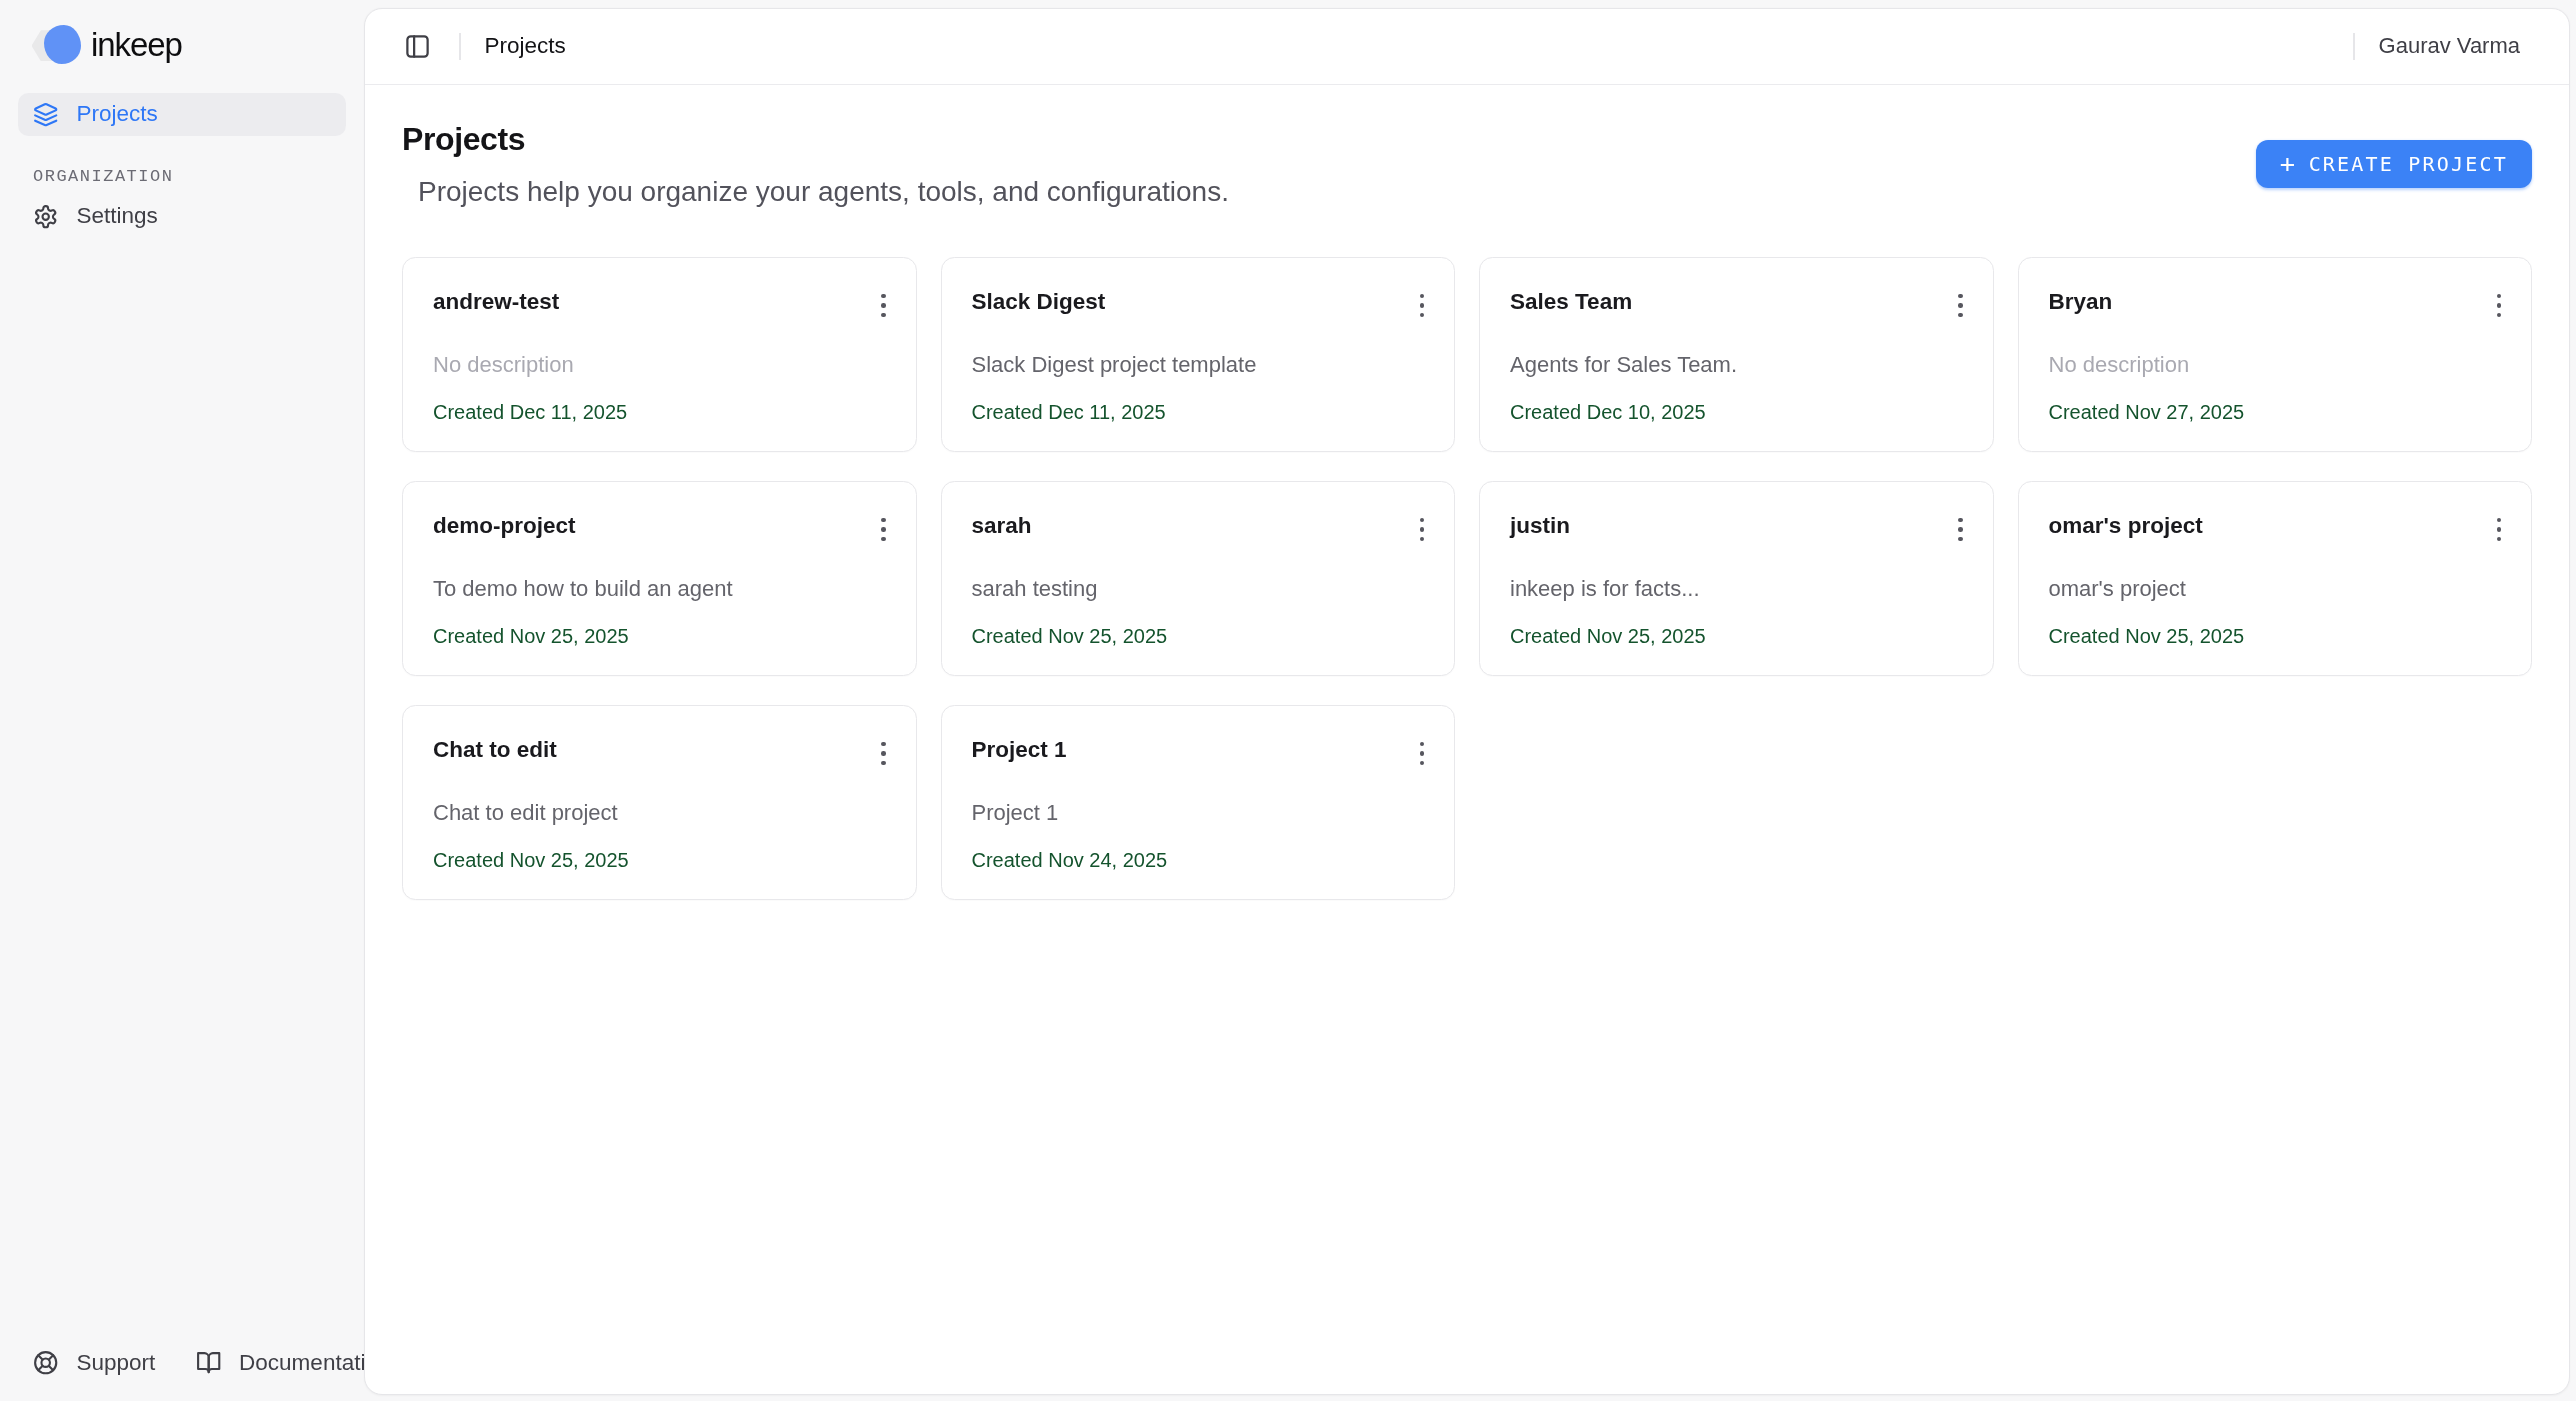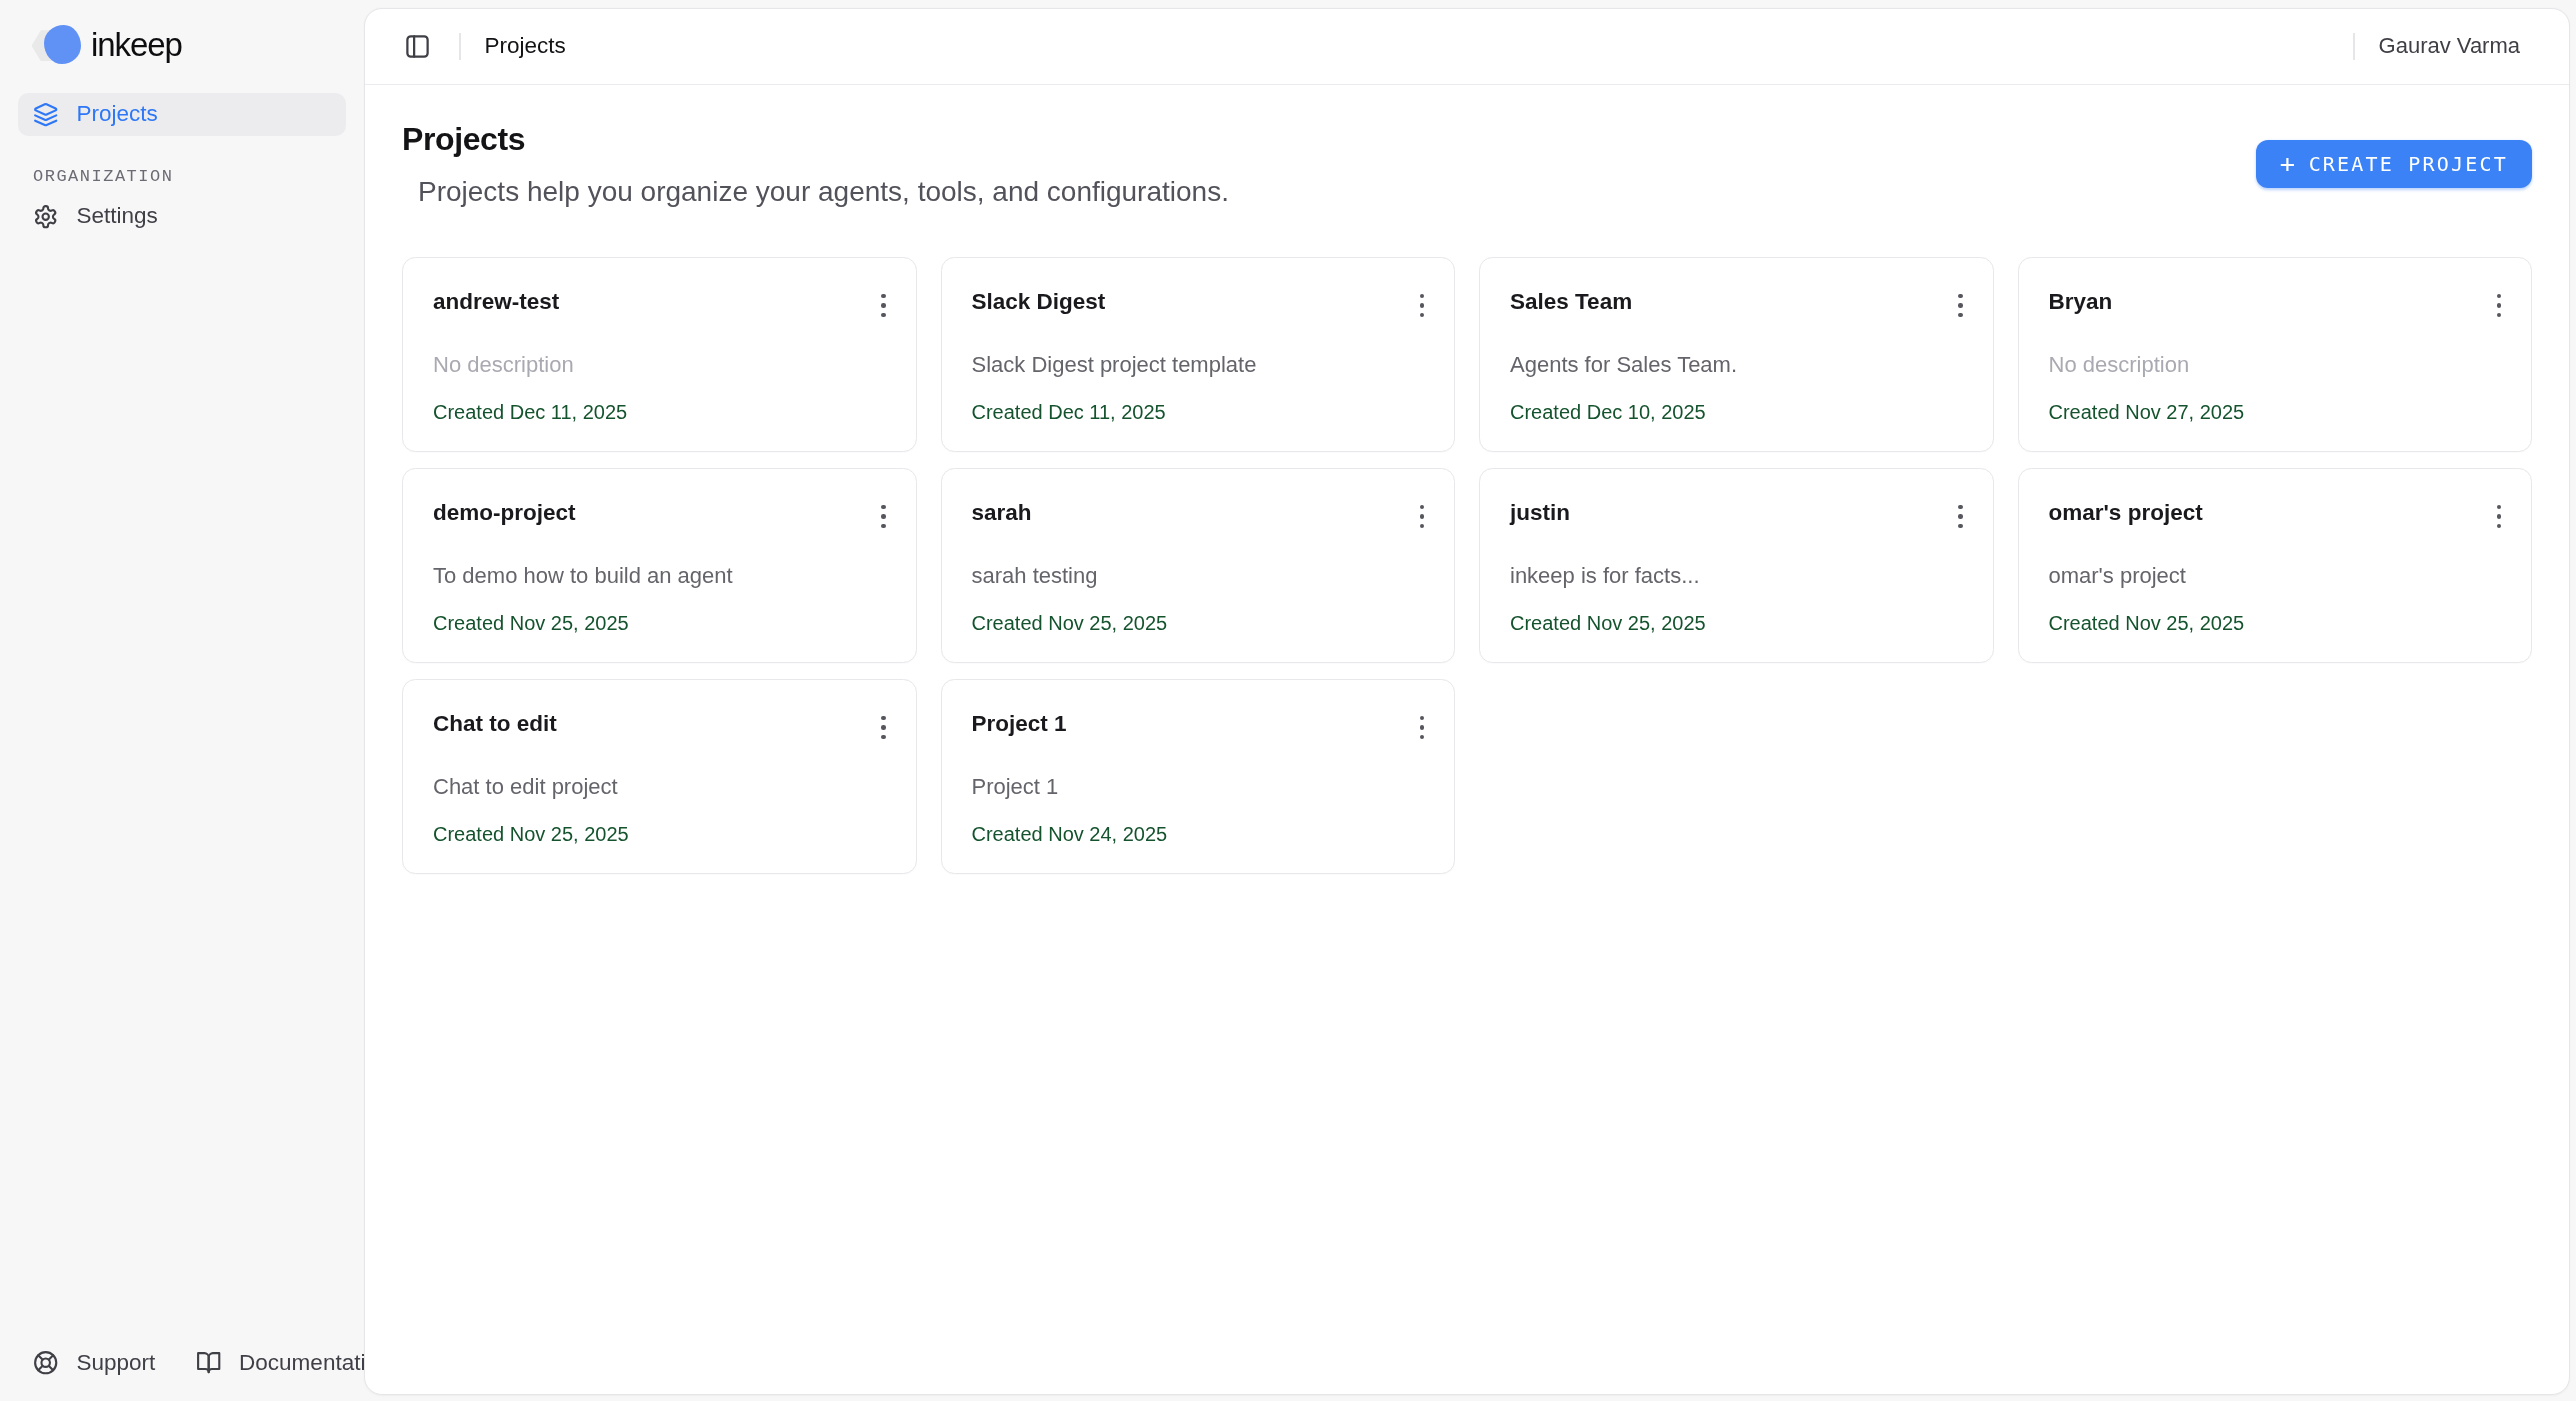--- a/index.html
+++ b/index.html
@@ -46,21 +46,21 @@
   .page-head{display:flex;align-items:center;justify-content:space-between}
   .page-title{margin:0;font-size:32px;font-weight:600;letter-spacing:-0.4px;color:#141417}
   .page-subtitle{margin:18px 16px 0;font-size:28px;color:#52525b}
   .create-btn{display:flex;align-items:center;gap:13.5px;height:48px;padding:0 24px;
               background:#3b82f6;color:#ffffff;border:none;border-radius:12px;cursor:pointer;
               font-family:"DejaVu Sans Mono",monospace;font-size:20px;letter-spacing:2.2px;
               box-shadow:0 1.5px 3px rgba(59,130,246,.35)}
   .create-btn .plus{font-size:25.4px;letter-spacing:0;font-weight:400;line-height:1}
 
   
-  .grid{margin-top:49px;display:grid;grid-template-columns:repeat(4,1fr);gap:16px 24px}
+  .grid{margin-top:49px;display:grid;grid-template-columns:repeat(4,1fr);gap:29px 24px}
   .card{height:195px;box-sizing:border-box;background:#fff;border:1.5px solid #e8e8eb;
         border-radius:13.5px;padding:30px 25.4px 25.4px 30px;display:flex;flex-direction:column;
         box-shadow:0 0.7px 1.5px rgba(0,0,0,.02);cursor:pointer}
   .card-top{display:flex;align-items:flex-start;justify-content:space-between}
   .card-title{margin:0;font-size:22.5px;font-weight:600;line-height:28.4px;color:#1a1a1e}
   .kebab{border:none;background:none;cursor:pointer;padding:4.5px;margin:1.5px 0 0;
          display:flex;flex-direction:column;gap:5.2px;align-items:center}
   .kebab .dot{width:4.5px;height:4.5px;border-radius:50%;background:#56565e}
   .card-desc{margin:30px 0 0;font-size:22px;line-height:25.4px;color:#64646b;
              white-space:nowrap;overflow:hidden;text-overflow:ellipsis}

